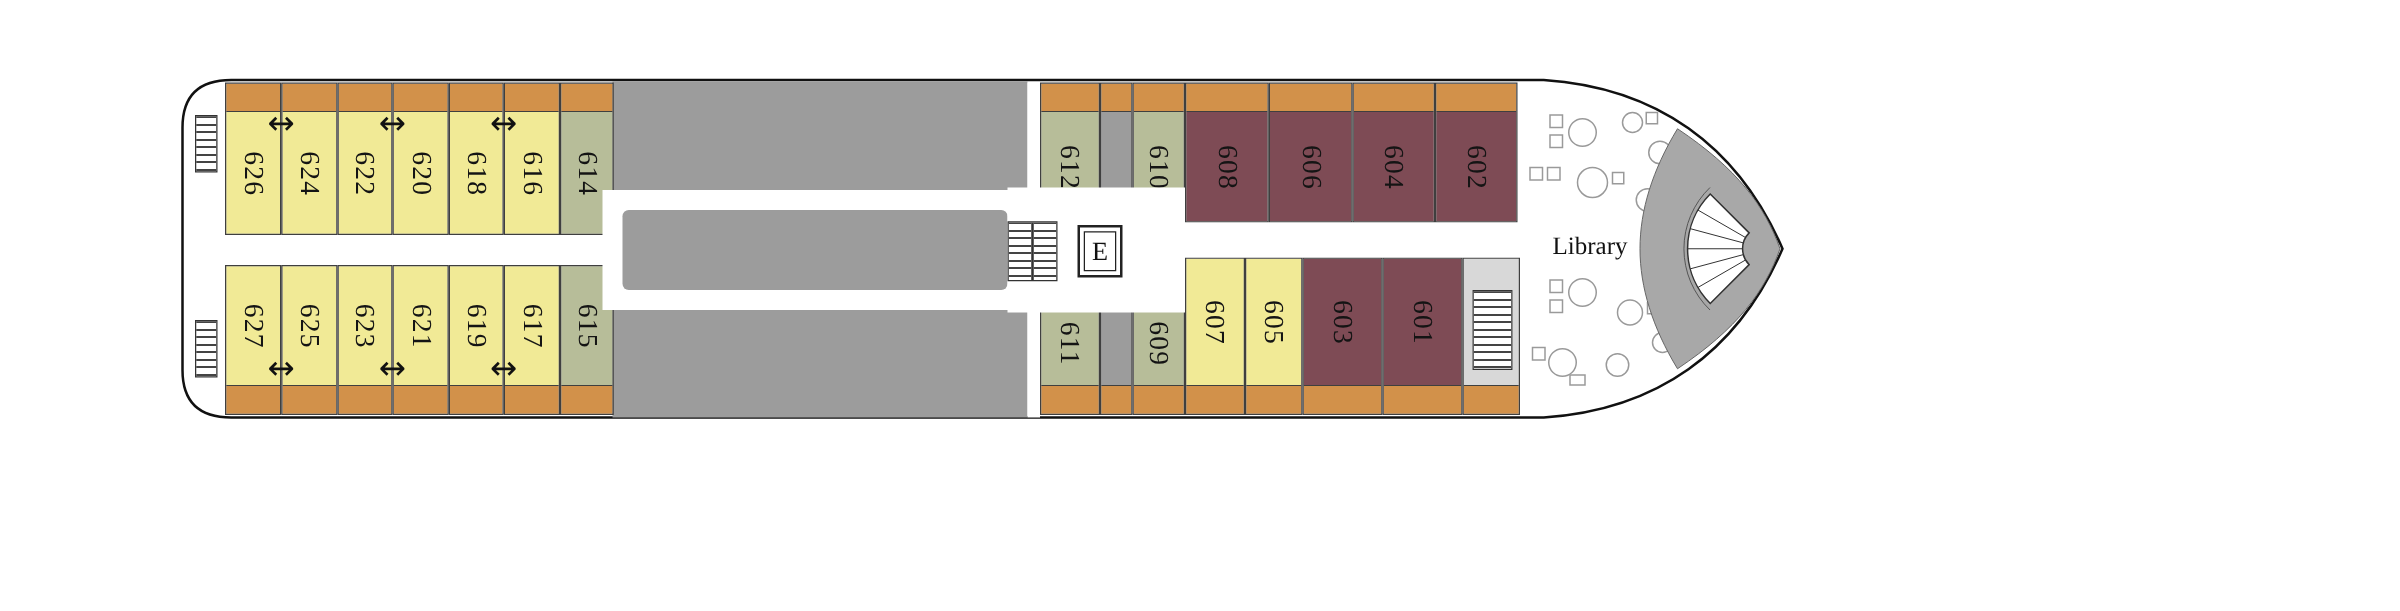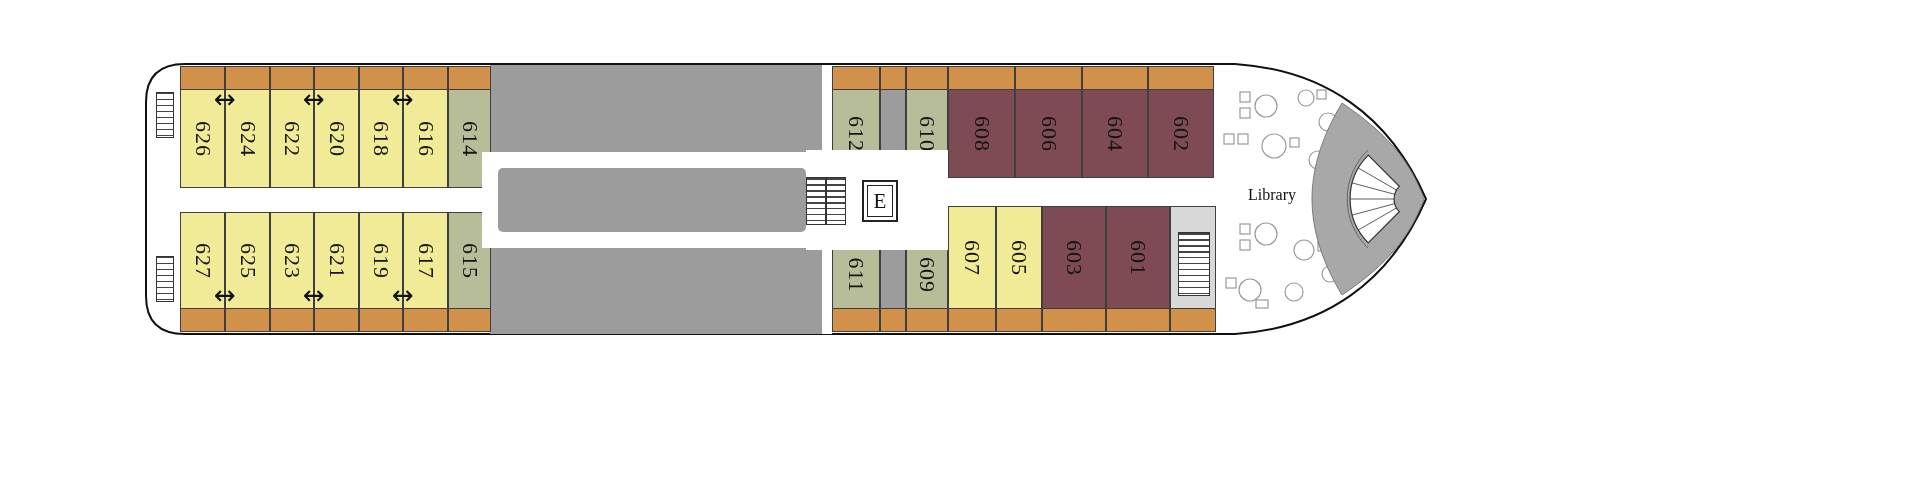--- a/index.html
+++ b/index.html
@@ -39,21 +39,21 @@
   .stairs2 > div + div{border-left:2px solid #333;}
 
   
   .elev{position:absolute;left:862px;top:180px;width:36px;height:42px;border:2px solid #222;background:#fff;padding:3px;}
   .elev .inner{width:100%;height:100%;border:1px solid #222;display:flex;align-items:center;justify-content:center;
                font-size:21px;color:#111;}
 
   .arrow{position:absolute;width:40px;height:20px;text-align:center;font-size:26px;line-height:18px;
          font-family:"DejaVu Sans",sans-serif;color:#111;}
 
-  .librarylabel{position:absolute;left:1230px;top:186px;width:84px;height:24px;font-size:16px;color:#111;
+  .librarylabel{position:absolute;left:1230px;top:186px;width:84px;height:24px;font-size:20px;color:#111;
                 text-align:center;}
 </style>
 </head>
 <body>
 
 <div id="stage">
 
   <svg class="layer" width="1920" height="489" viewBox="0 0 1920 489">
     <path d="M 185 64 L 1235 64 C 1325 70 1390 116 1426 199 C 1390 282 1325 328 1235 334 L 185 334
              C 160 334 146 322 146 296 L 146 102 C 146 76 160 64 185 64 Z" fill="#ffffff" stroke="#111" stroke-width="2"></path>

